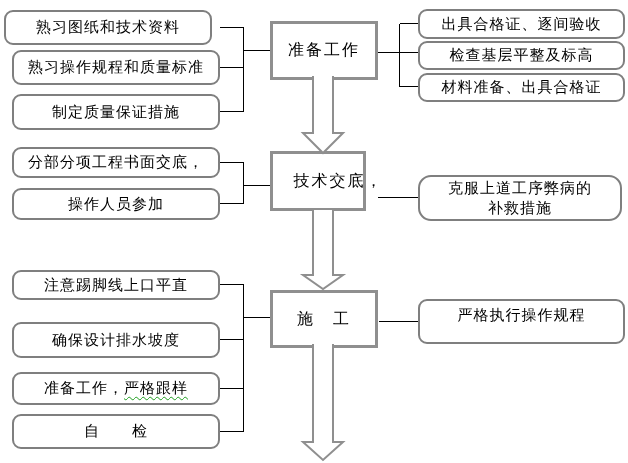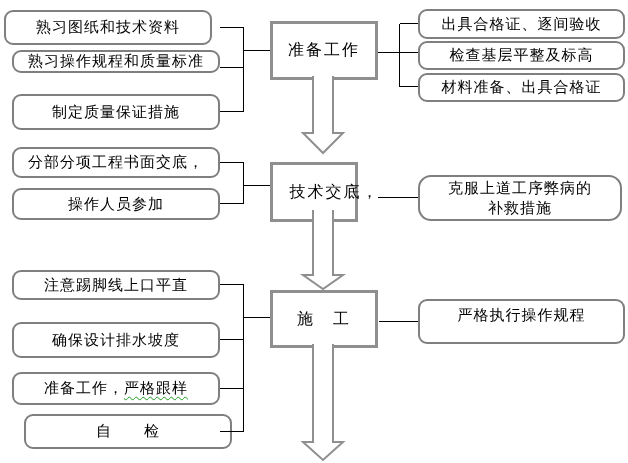--- a/index.html
+++ b/index.html
@@ -65,21 +65,21 @@
   }
 </style>
 </head>
 <body>
 
 <div id="canvas">
 
   <div class="rbox" style="left:4px; top:10px;  width:208px; height:35px;">
     <span>熟习图纸和技术资料</span>
   </div>
-  <div class="rbox" style="left:12px; top:50px;  width:208px; height:23px;">
+  <div class="rbox" style="left:12px; top:50px;  width:208px; height:35px;">
     <span>熟习操作规程和质量标准</span>
   </div>
   <div class="rbox" style="left:12px; top:94px;  width:208px; height:36px;">
     <span>制定质量保证措施</span>
   </div>
 
   <div class="rbox" style="left:12px; top:147px; width:208px; height:31px;justify-content:center;">
     <span>分部分项工程书面交底，</span>
   </div>
   <div class="rbox" style="left:12px; top:188px; width:208px; height:32px;">
@@ -88,28 +88,28 @@
 
   <div class="rbox" style="left:12px; top:270px; width:208px; height:30px;">
     <span>注意踢脚线上口平直</span>
   </div>
   <div class="rbox" style="left:12px; top:322px; width:208px; height:36px;">
     <span>确保设计排水坡度</span>
   </div>
   <div class="rbox" style="left:12px; top:372px; width:208px; height:33px;">
     <span><span>准备工作，</span><span class="squiggle">严格跟样</span></span>
   </div>
-  <div class="rbox" style="left:24px; top:414px; width:208px; height:35px;">
+  <div class="rbox" style="left:12px; top:414px; width:208px; height:35px;">
     <span>自　　检</span>
   </div>
 
   <div class="mbox" style="left:270px; top:21px;  width:108px; height:59px;">
     <span>准备工作</span>
   </div>
-  <div class="mbox" style="left:270px; top:162px; width:88px; height:60px;padding-left:41px;">
+  <div class="mbox" style="left:270px; top:151px; width:96px; height:60px;padding-left:41px;">
     <span>技术交底，</span>
   </div>
   <div class="mbox" style="left:270px; top:290px; width:108px; height:58px;">
     <span>施　工</span>
   </div>
 
   <div class="rbox" style="left:418px; top:9px;  width:207px; height:30px;">
     <span>出具合格证、逐间验收</span>
   </div>
   <div class="rbox" style="left:418px; top:41px; width:207px; height:29px;">

